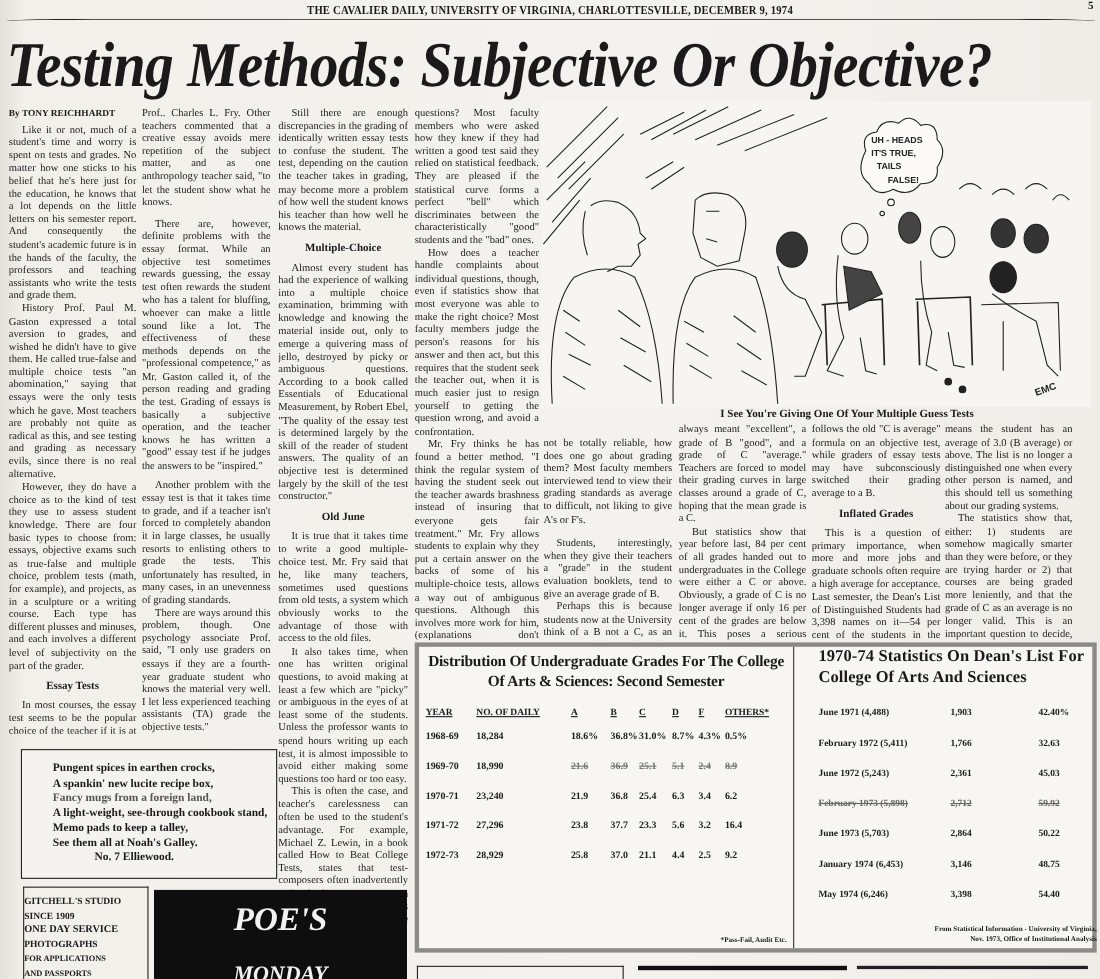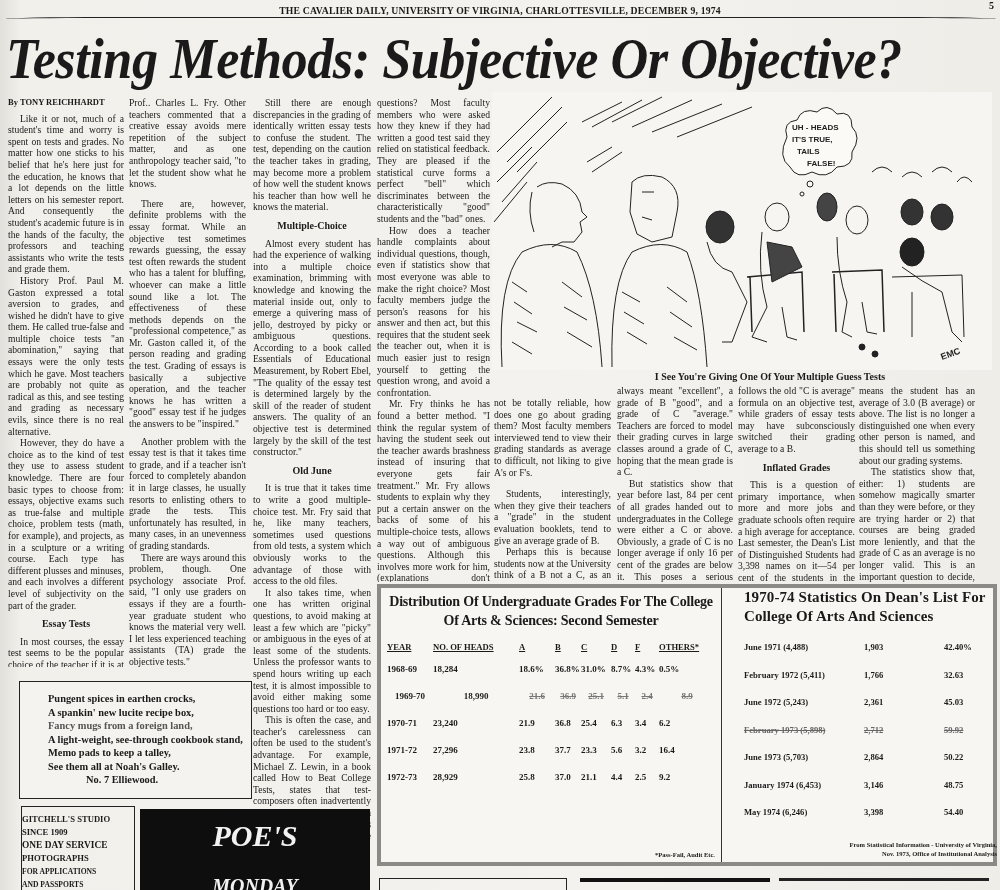--- a/index.html
+++ b/index.html
@@ -46,21 +46,21 @@
 
   .tables-box {
     position: absolute; left: 377px; top: 584px; width: 620px; height: 282px;
     border: 4px solid #8b8a86; background: #f7f6f2;
   }
   .tbl1 { position: absolute; left: 0; top: 0; width: 341px; height: 274px; border-right: 1.5px solid #333; padding: 4px 6px; }
   .tbl1-title { font-weight: bold; font-size: 14px; line-height: 19px; text-align: center; letter-spacing: -0.2px; }
   .tbl1 table { border-collapse: collapse; width: 100%; margin-top: 12px; font-size: 9px; font-weight: bold; }
   .tbl1 th { text-decoration: underline; font-weight: bold; text-align: left; padding-bottom: 12px; font-size: 8.6px; }
   .tbl1 td { padding: 0 0 17px 0; white-space: nowrap; }
-  .tbl1 .strike td { color: #777; text-decoration: line-through; text-align: center; }
+  .tbl1 .strike td { color: #777; text-decoration: line-through; }
   .tbl1-foot { position: absolute; right: 6px; bottom: 4px; font-size: 6.5px; font-weight: bold; }
   .tbl2 { position: absolute; left: 355px; top: 0; width: 269px; height: 274px; padding: 0 8px; }
   .tbl2-title { font-weight: bold; font-size: 15px; line-height: 19px; letter-spacing: 0.1px; }
   .tbl2 table { border-collapse: collapse; width: 100%; margin-top: 16px; font-size: 8.6px; font-weight: bold; }
   .tbl2 td { padding: 0 0 17.5px 0; white-space: nowrap; }
   .tbl2 .strike td { color: #666; text-decoration: line-through; }
   .tbl2-foot { position: absolute; right: 8px; bottom: 4px; font-size: 6.5px; font-weight: bold; text-align: right; line-height: 9px; }
 
   .ad-noah {
     position: absolute; left: 19px; top: 681px; width: 233px; height: 118px;
@@ -205,21 +205,21 @@
     <p>The statistics show that, either: 1) students are somehow magically smarter than they were before, or they are trying harder or 2) that courses are being graded more leniently, and that the grade of C as an average is no longer valid. This is an important question to decide, both for students and their teachers.</p>
   </div>
 
   <div class="tables-box">
     <div class="tbl1">
       <div class="tbl1-title">Distribution Of Undergraduate Grades For The College Of Arts &amp; Sciences: Second Semester</div>
       <table>
         <thead>
           <tr>
             <th style="width:46px">YEAR</th>
-            <th style="width:86px">NO. OF HEADS</th>
+            <th style="width:86px">NO. OF DAILY</th>
             <th style="width:36px">A</th>
             <th style="width:26px">B</th>
             <th style="width:30px">C</th>
             <th style="width:24px">D</th>
             <th style="width:24px">F</th>
             <th>OTHERS*</th>
           </tr>
         </thead>
         <tbody>
           <tr>

